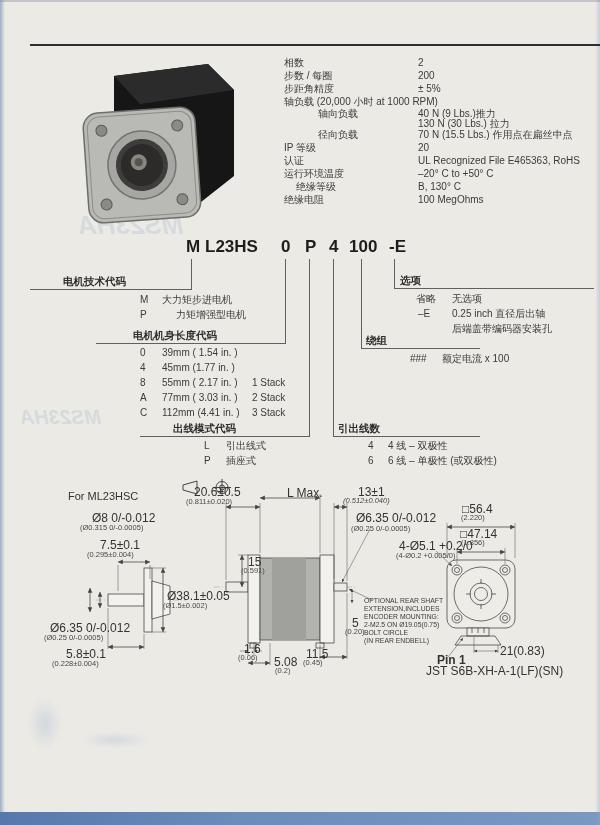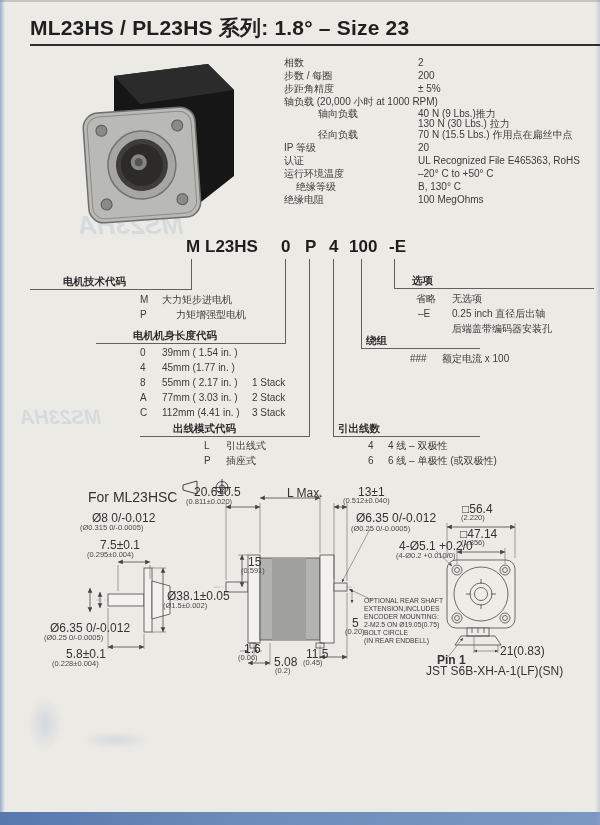--- a/index.html
+++ b/index.html
@@ -29,21 +29,20 @@
   <div class="ab" style="left:0;top:0;width:5px;height:825px;background:linear-gradient(to right,rgba(90,125,175,.55),rgba(90,125,175,0));"></div>
   <div class="ab" style="left:0;top:812px;width:600px;height:13px;background:linear-gradient(to right,#5678ab,#6c8cba 40%,#7b98c2);"></div>
   <div class="ab" style="left:595px;top:0;width:5px;height:825px;background:linear-gradient(to left,rgba(140,165,200,.4),rgba(140,165,200,0));"></div>
   <div class="ab" style="left:0;top:0;width:600px;height:2px;background:rgba(120,130,145,.35);"></div>
 
   <div class="ab ghost" style="left:78px;top:210px;font-size:26px;">MS23HA</div>
   <div class="ab ghost" style="left:20px;top:406px;font-size:20px;">MS23HA</div>
   <div class="ab smudge" style="left:28px;top:698px;width:34px;height:52px;"></div>
   <div class="ab smudge" style="left:80px;top:732px;width:70px;height:16px;"></div>
 
-  <div class="ab title" style="left:30px;top:14px;">ML23HS / PL23HS 系列:  1.8°   – Size 23</div>
   <div class="ab" style="left:30px;top:44px;width:570px;height:2px;background:#2e2e2e;"></div>
 
   <svg class="ab" style="left:76px;top:56px;" width="162" height="172" viewBox="0 0 162 172">
     <polygon points="38,20 132,8 158,34 158,120 120,150 38,140" fill="#161616"></polygon>
     <polygon points="38,20 132,8 158,34 64,48" fill="#2b2b2b"></polygon>
     <g transform="rotate(-4 66 110)">
       <rect x="10" y="54" width="112" height="110" rx="15" fill="#b9b9b5" stroke="#6e6e6a" stroke-width="1.5"></rect>
       <rect x="14" y="58" width="104" height="102" rx="12" fill="none" stroke="#8c8c88" stroke-width="1"></rect>
       <circle cx="28" cy="72" r="5.5" fill="#8a8a86" stroke="#5a5a56"></circle>
       <circle cx="104" cy="72" r="5.5" fill="#8a8a86" stroke="#5a5a56"></circle>
@@ -131,21 +130,21 @@
   <div class="ab hdr" style="left:338px;top:422px;">引出线数</div>
   <div class="ab t10" style="left:368px;top:440px;">4</div>
   <div class="ab t10" style="left:388px;top:440px;">4 线 – 双极性</div>
   <div class="ab t10" style="left:368px;top:455px;">6</div>
   <div class="ab t10" style="left:388px;top:455px;">6 线 – 单极性 (或双极性)</div>
 
   <div class="ab hdr" style="left:366px;top:334px;">绕组</div>
   <div class="ab t10" style="left:410px;top:353px;">###</div>
   <div class="ab t10" style="left:442px;top:353px;">额定电流 x 100</div>
 
-  <div class="ab hdr" style="left:412px;top:274px;">选项</div>
+  <div class="ab hdr" style="left:400px;top:274px;">选项</div>
   <div class="ab t10" style="left:416px;top:293px;">省略</div>
   <div class="ab t10" style="left:452px;top:293px;">无选项</div>
   <div class="ab t10" style="left:418px;top:308px;">–E</div>
   <div class="ab t10" style="left:452px;top:308px;">0.25 inch 直径后出轴</div>
   <div class="ab t10" style="left:452px;top:323px;">后端盖带编码器安装孔</div>
 
   <svg class="ab" style="left:180px;top:479px;" width="60" height="18" viewBox="0 0 60 18">
     <g stroke="#444" fill="none" stroke-width="1">
       <polygon points="3,6 17,2 17,15 3,11"></polygon>
     </g>
@@ -241,41 +240,41 @@
       <line x1="447" y1="38" x2="447" y2="73" stroke-width="0.5"></line>
       <line x1="515" y1="38" x2="515" y2="73" stroke-width="0.5"></line>
       <line x1="457" y1="67" x2="505" y2="67" marker-start="url(#ar)" marker-end="url(#ar)"></line>
       <line x1="457" y1="63" x2="457" y2="79" stroke-width="0.5"></line>
       <line x1="505" y1="63" x2="505" y2="79" stroke-width="0.5"></line>
       <line x1="436" y1="66" x2="452" y2="81" marker-end="url(#ar)" stroke-width="0.5"></line>
       <line x1="448" y1="172" x2="463" y2="153" marker-end="url(#ar)" stroke-width="0.5"></line>
     </g>
   </svg>
 
-  <div class="ab dim" style="left:88px;top:490px;font-size:14px;">For ML23HSC</div>
+  <div class="ab dim" style="left:68px;top:490px;font-size:11px;">For ML23HSC</div>
   <div class="ab dim" style="left:92px;top:512px;">Ø8 0/-0.012</div>
   <div class="ab dimi" style="left:80px;top:524px;">(Ø0.315 0/-0.0005)</div>
   <div class="ab dim" style="left:100px;top:539px;">7.5±0.1</div>
   <div class="ab dimi" style="left:87px;top:551px;">(0.295±0.004)</div>
   <div class="ab dim" style="left:167px;top:590px;">Ø38.1±0.05</div>
   <div class="ab dimi" style="left:163px;top:602px;">(Ø1.5±0.002)</div>
   <div class="ab dim" style="left:50px;top:622px;">Ø6.35 0/-0.012</div>
   <div class="ab dimi" style="left:44px;top:634px;">(Ø0.25 0/-0.0005)</div>
   <div class="ab dim" style="left:66px;top:648px;">5.8±0.1</div>
   <div class="ab dimi" style="left:52px;top:660px;">(0.228±0.004)</div>
 
   <div class="ab dim" style="left:194px;top:486px;">20.6±0.5</div>
   <div class="ab dimi" style="left:186px;top:498px;">(0.811±0.020)</div>
   <div class="ab dim" style="left:287px;top:487px;">L Max.</div>
   <div class="ab dim" style="left:358px;top:486px;">13±1</div>
-  <div class="ab dimi" style="left:343px;top:497px;">(0.512±0.040)</div>
+  <div class="ab dimi" style="left:343px;top:497px;font-style:italic;">(0.512±0.040)</div>
   <div class="ab dim" style="left:356px;top:512px;">Ø6.35 0/-0.012</div>
   <div class="ab dimi" style="left:351px;top:525px;">(Ø0.25 0/-0.0005)</div>
   <div class="ab dim" style="left:399px;top:540px;">4-Ø5.1 +0.2/0</div>
-  <div class="ab dimi" style="left:396px;top:552px;">(4-Ø0.2 +0.010/0)</div>
+  <div class="ab dimi" style="left:396px;top:552px;">(4-Ø0.2 +0.005/0)</div>
   <div class="ab dim" style="left:248px;top:556px;">15</div>
   <div class="ab dimi" style="left:241px;top:567px;">(0.591)</div>
   <div class="ab dim" style="left:352px;top:617px;">5</div>
   <div class="ab dimi" style="left:345px;top:628px;">(0.20)</div>
   <div class="ab notebox" style="left:364px;top:597px;">
     <div>OPTIONAL REAR SHAFT</div>
     <div>EXTENSION,INCLUDES</div>
     <div>ENCODER MOUNTING:</div>
     <div>2-M2.5 ON Ø19.05(0.75)</div>
     <div>BOLT CIRCLE</div>

